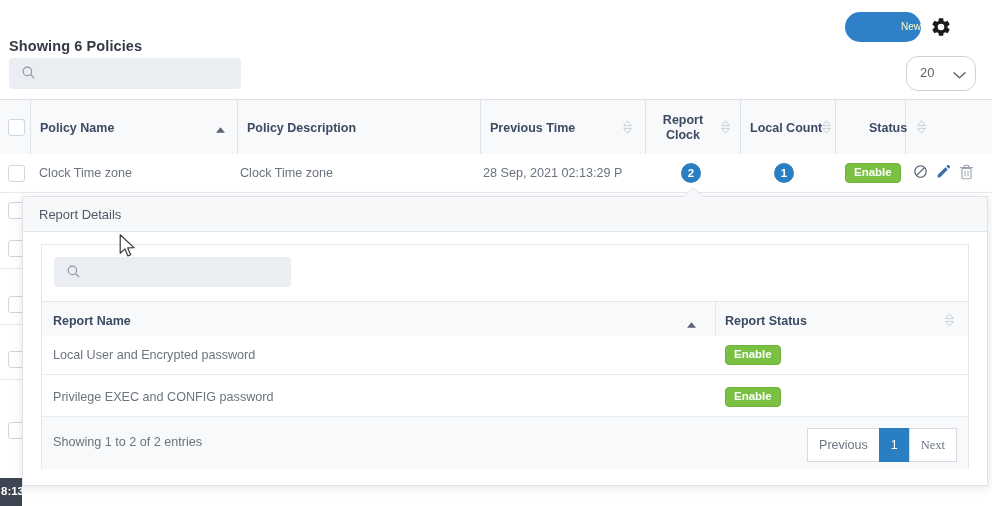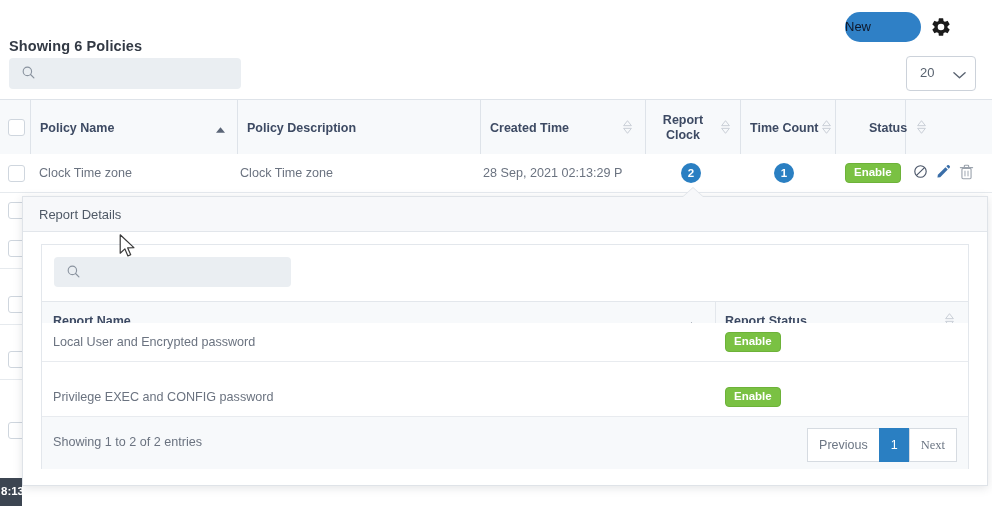--- a/index.html
+++ b/index.html
@@ -32,26 +32,26 @@
     letter-spacing: 0.1px;
     margin-top: 26px;
   }
   .new-btn {
     position: absolute;
     right: 71px; top: 12px;
     width: 76px; height: 30px;
     background: #2f80c6;
     border: none;
     border-radius: 15px;
-    color: #0f172a;
-    font-size: 13px;
+    color: #fef9c3;
+    font-size: 10px;
     font-family: "Liberation Sans", sans-serif;
     cursor: pointer;
     line-height: 30px;
-    text-align: left;
+    text-align: right;
     padding: 0;
   }
   .gear-btn {
     position: absolute;
     right: 40px; top: 16px;
     width: 22px; height: 22px;
     cursor: pointer;
   }
 
   
@@ -81,21 +81,21 @@
     outline: none;
     font-family: "Liberation Sans", sans-serif;
     font-size: 12.5px;
     color: #55606e;
   }
   .page-size {
     position: absolute;
     right: 16px; top: 4px;
     width: 68px; height: 33px;
     border: 1px solid #ccd2da;
-    border-radius: 4px;
+    border-radius: 12px;
     background: #ffffff;
     cursor: pointer;
   }
   .page-size .ps-val {
     position: absolute;
     left: 13px; top: 8px;
     font-size: 13px;
     color: #58626f;
   }
   .page-size .chev {
@@ -448,41 +448,41 @@
           <polygon points="5,0 10,6 0,6" fill="#5b6577"></polygon>
         </svg>
     </span>
   </div>
 
   <div class="th" style="left:237px;width:243px;">
     <span class="lbl">Policy Description</span>
   </div>
 
   <div class="th" style="left:480px;width:165px;">
-    <span class="lbl">Created Time</span>
+    <span class="lbl">Previous Time</span>
     <span class="sort-updown" style="right:13px;top:20px;">
       <svg width="9" height="14" viewBox="0 0 10 15" aria-hidden="true">
         <polygon points="5,0.5 9.3,6 0.7,6" fill="none" stroke="#c4cad3" stroke-width="1"></polygon>
         <polygon points="5,14.5 9.3,9 0.7,9" fill="none" stroke="#c4cad3" stroke-width="1"></polygon>
       </svg>
     </span>
   </div>
 
   <div class="th two-line" style="left:645px;width:95px;text-align:center;">
     <span class="lbl" style="left:0;width:76px;"><span>Report</span><br><span>Clock</span></span>
     <span class="sort-updown" style="right:10px;top:20px;">
       <svg width="9" height="14" viewBox="0 0 10 15" aria-hidden="true">
         <polygon points="5,0.5 9.3,6 0.7,6" fill="none" stroke="#c4cad3" stroke-width="1"></polygon>
         <polygon points="5,14.5 9.3,9 0.7,9" fill="none" stroke="#c4cad3" stroke-width="1"></polygon>
       </svg>
     </span>
   </div>
 
   <div class="th" style="left:740px;width:95px;">
-    <span class="lbl">Time Count</span>
+    <span class="lbl">Local Count</span>
     <span class="sort-updown" style="right:4px;top:20px;">
       <svg width="9" height="14" viewBox="0 0 10 15" aria-hidden="true">
         <polygon points="5,0.5 9.3,6 0.7,6" fill="none" stroke="#c4cad3" stroke-width="1"></polygon>
         <polygon points="5,14.5 9.3,9 0.7,9" fill="none" stroke="#c4cad3" stroke-width="1"></polygon>
       </svg>
     </span>
   </div>
 
   <div class="th" style="left:859px;width:70px;">
     <span class="lbl">Status</span>
@@ -574,21 +574,21 @@
       <div class="inner-th" style="left:11px;width:660px;">
         <span>Report Name</span>
         <span class="sort-asc" style="left:634px;top:15px;">
           <svg width="9" height="6" viewBox="0 0 10 6" aria-hidden="true">
               <polygon points="5,0 10,6 0,6" fill="#5b6577"></polygon>
             </svg>
         </span>
       </div>
     </div>
 
-    <div class="inner-row" style="top:78px;">
+    <div class="inner-row" style="top:91px;">
       <div class="inner-cell" style="left:11px;">Local User and Encrypted password</div>
       <div class="inner-cell" style="left:683px;">
         <span class="badge-enable">Enable</span>
       </div>
     </div>
 
     <div class="inner-row" style="top:133px;">
       <div class="inner-cell" style="left:11px;">Privilege EXEC and CONFIG password</div>
       <div class="inner-cell" style="left:683px;">
         <span class="badge-enable">Enable</span>

